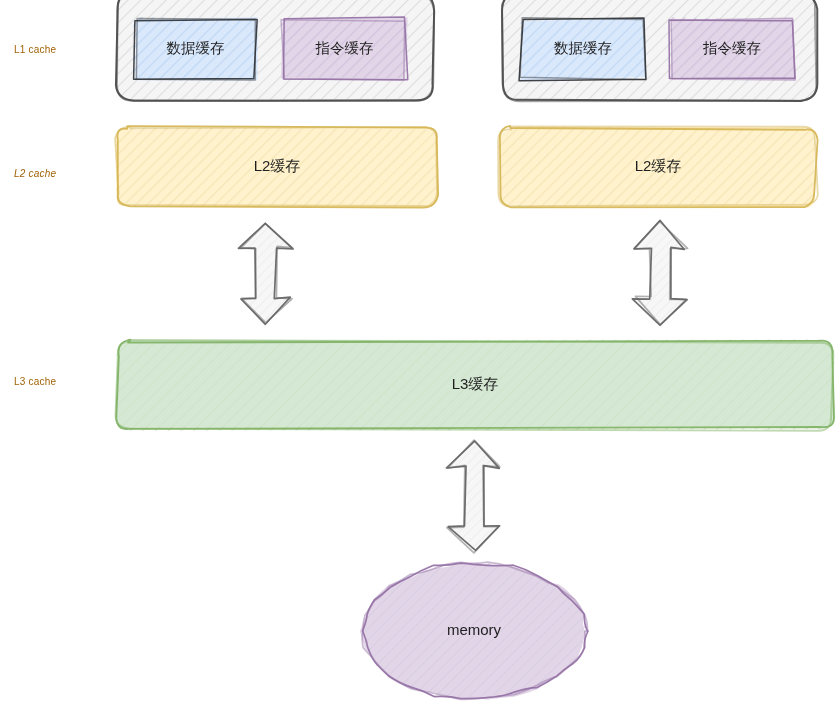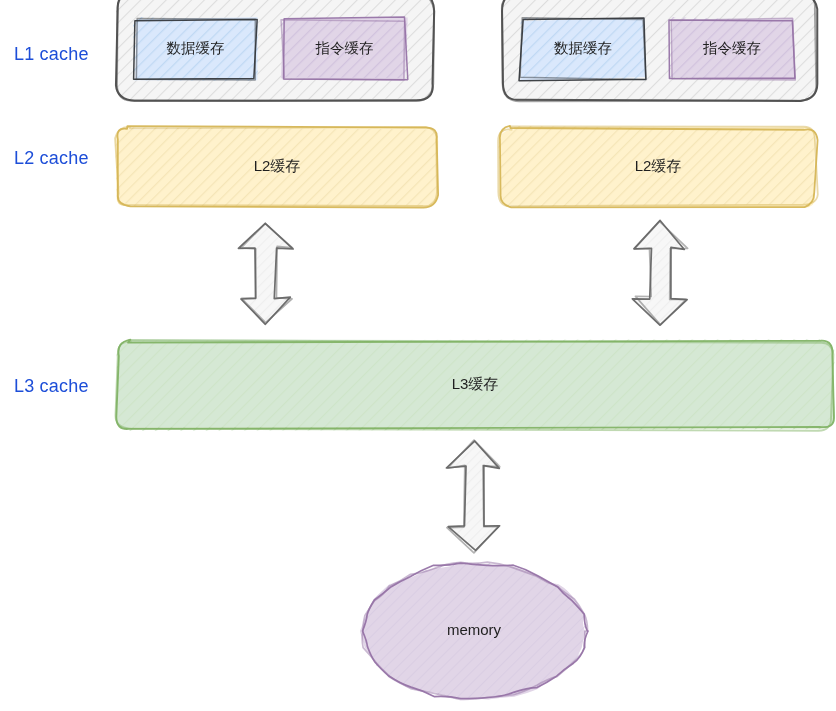--- a/index.html
+++ b/index.html
@@ -18,22 +18,22 @@
 
   #canvas {
     position: absolute;
     left: 0; top: 0;
     width: 836px;
     height: 711px;
   }
 
   .row-label {
     position: absolute;
-    font-size: 18px;
-    color: #1d4ed8;
+    font-size: 10px;
+    color: #a16207;
     white-space: nowrap;
     letter-spacing: 0.2px;
   }
 
   .node-label {
     position: absolute;
     font-size: 14.5px;
     color: #1f1f1f;
     white-space: nowrap;
     text-align: center;
@@ -145,21 +145,21 @@
         <path d="M 585.96 631.00 Q 582.98 639.43 581.67 647.71 Q 578.60 654.68 574.09 662.16 Q 565.43 667.06 556.00 675.29 Q 545.72 681.91 537.66 689.01 Q 528.20 692.90 514.16 696.79 Q 503.46 697.22 487.79 699.62 Q 473.47 698.08 460.39 697.88 Q 448.94 696.81 434.85 692.20 Q 421.82 692.02 410.32 688.34 Q 400.73 685.35 388.47 677.52 Q 383.76 668.38 376.31 663.36 Q 370.77 654.46 364.68 647.50 Q 362.37 639.88 359.88 631.00 Q 363.13 623.56 365.98 615.33 Q 369.83 605.06 373.97 598.86 Q 381.56 591.03 389.86 585.16 Q 399.03 579.95 411.63 577.13 Q 423.75 571.08 434.49 568.01 Q 447.68 567.71 460.40 563.69 Q 475.22 566.50 487.74 564.32 Q 498.39 567.25 514.18 566.67 Q 525.60 570.17 539.00 576.70 Q 548.43 582.78 558.54 584.24 Q 569.02 590.40 575.07 600.23 Q 581.21 607.57 583.95 614.89 Q 581.92 624.70 584.74 631.00 Z" fill="#e1d5e7" stroke="none"></path>
         <path d="M 584.48 631.00 Q 582.81 641.19 584.41 647.03 Q 579.16 652.68 574.83 663.07 Q 563.47 668.44 556.98 674.93 Q 547.40 678.27 537.41 686.00 Q 524.69 691.90 512.84 693.48 Q 502.34 697.27 487.19 699.54 Q 476.21 697.93 460.65 699.21 Q 448.33 697.40 433.81 693.44 Q 420.29 688.59 410.88 686.33 Q 398.63 682.53 390.17 675.89 Q 380.57 669.53 374.01 663.71 Q 373.08 652.68 367.33 646.80 Q 361.11 637.85 360.07 631.00 Q 365.10 624.39 366.96 615.21 Q 370.80 608.32 373.56 598.44 Q 381.54 590.46 388.65 584.63 Q 398.61 579.41 410.44 575.21 Q 420.80 570.09 433.48 568.63 Q 445.63 563.57 460.38 561.70 Q 475.89 564.42 487.27 562.32 Q 498.44 564.92 513.76 568.55 Q 522.81 572.12 536.57 574.21 Q 547.51 581.01 558.68 586.97 Q 566.60 593.42 571.77 599.68 Q 575.52 605.03 584.32 615.14 Q 586.38 625.11 588.35 631.00 Z" fill="url(#hatch-mem)" stroke="none" opacity="0.85"></path>
         <path d="M 588.02 631.00 Q 583.62 640.11 584.33 647.77 Q 580.65 657.88 573.45 663.18 Q 564.00 669.10 556.79 675.97 Q 546.12 683.13 536.99 687.59 Q 527.24 687.72 513.46 692.39 Q 500.04 697.21 487.45 697.50 Q 476.07 698.42 460.76 698.50 Q 447.73 695.62 434.14 696.56 Q 423.19 690.55 411.09 687.12 Q 400.22 683.64 388.37 675.75 Q 379.86 667.88 374.86 661.97 Q 371.29 656.90 367.49 646.80 Q 366.69 640.50 362.49 631.00 Q 366.53 621.02 367.12 614.83 Q 368.84 608.61 374.40 600.00 Q 383.46 593.42 391.31 586.69 Q 399.73 581.47 410.10 576.74 Q 420.27 570.61 433.55 565.28 Q 446.62 566.08 460.66 563.08 Q 472.11 564.31 487.34 565.35 Q 499.47 565.92 513.37 565.21 Q 525.82 568.81 538.17 575.96 Q 545.47 579.98 557.68 587.06 Q 562.97 593.93 571.25 599.95 Q 579.41 608.49 584.20 614.27 Q 584.07 623.79 587.31 631.00 Z" fill="none" stroke="#9673a6" stroke-width="1.7" stroke-linecap="round" stroke-linejoin="round" opacity="0.95"></path>
         <path d="M 584.93 631.00 Q 584.67 639.00 585.00 647.27 Q 581.67 654.75 574.20 661.48 Q 566.31 669.01 557.28 676.38 Q 547.69 679.05 536.92 685.23 Q 522.76 692.34 513.64 694.73 Q 499.96 695.88 487.19 697.48 Q 475.25 699.75 460.35 699.46 Q 447.96 696.66 434.47 693.41 Q 420.84 690.74 410.68 688.57 Q 397.89 682.14 389.75 676.40 Q 382.78 670.00 376.91 663.51 Q 370.60 655.66 363.12 647.63 Q 361.25 637.93 363.08 631.00 Q 362.71 623.44 364.95 615.34 Q 369.36 608.39 374.70 600.40 Q 383.57 595.32 389.20 586.03 Q 400.18 581.55 410.22 574.34 Q 421.02 573.43 433.60 568.74 Q 445.99 563.16 460.79 562.32 Q 472.34 564.68 487.45 562.04 Q 502.74 563.69 514.18 568.13 Q 526.74 572.59 536.59 576.30 Q 546.73 582.87 557.19 586.21 Q 563.61 592.38 574.34 598.95 Q 579.32 604.96 584.43 614.33 Q 587.56 620.58 587.49 631.00 Z" fill="none" stroke="#9673a6" stroke-width="1.7" stroke-linecap="round" stroke-linejoin="round" opacity="0.5"></path>
       </g>
     </g>
 </svg>
 
 <div id="labels">
     <div class="row-label" style="left: 14px; top: 44px;">L1 cache</div>
-    <div class="row-label" style="left: 14px; top: 148px;">L2 cache</div>
+    <div class="row-label" style="left: 14px; top: 168px; font-style: italic;">L2 cache</div>
     <div class="row-label" style="left: 14px; top: 376px; text-align: right;">L3 cache</div>
     <div class="node-label " style="left: -222.5px; top: 39px; width: 836px; text-align: center;">数据缓存</div>
     <div class="node-label " style="left: -73.5px; top: 39px; width: 836px; text-align: center;">指令缓存</div>
     <div class="node-label big" style="left: -141px; top: 157px; width: 836px; text-align: center;">L2缓存</div>
     <div class="node-label " style="left: 165px; top: 39px; width: 836px; text-align: center;">数据缓存</div>
     <div class="node-label " style="left: 314px; top: 39px; width: 836px; text-align: center;">指令缓存</div>
     <div class="node-label big" style="left: 240px; top: 157px; width: 836px; text-align: center;">L2缓存</div>
     <div class="node-label big" style="left: 57px; top: 375px; width: 836px; text-align: center;">L3缓存</div>
     <div class="node-label big" style="left: 56px; top: 621px; width: 836px; text-align: center;">memory</div>
   </div>

